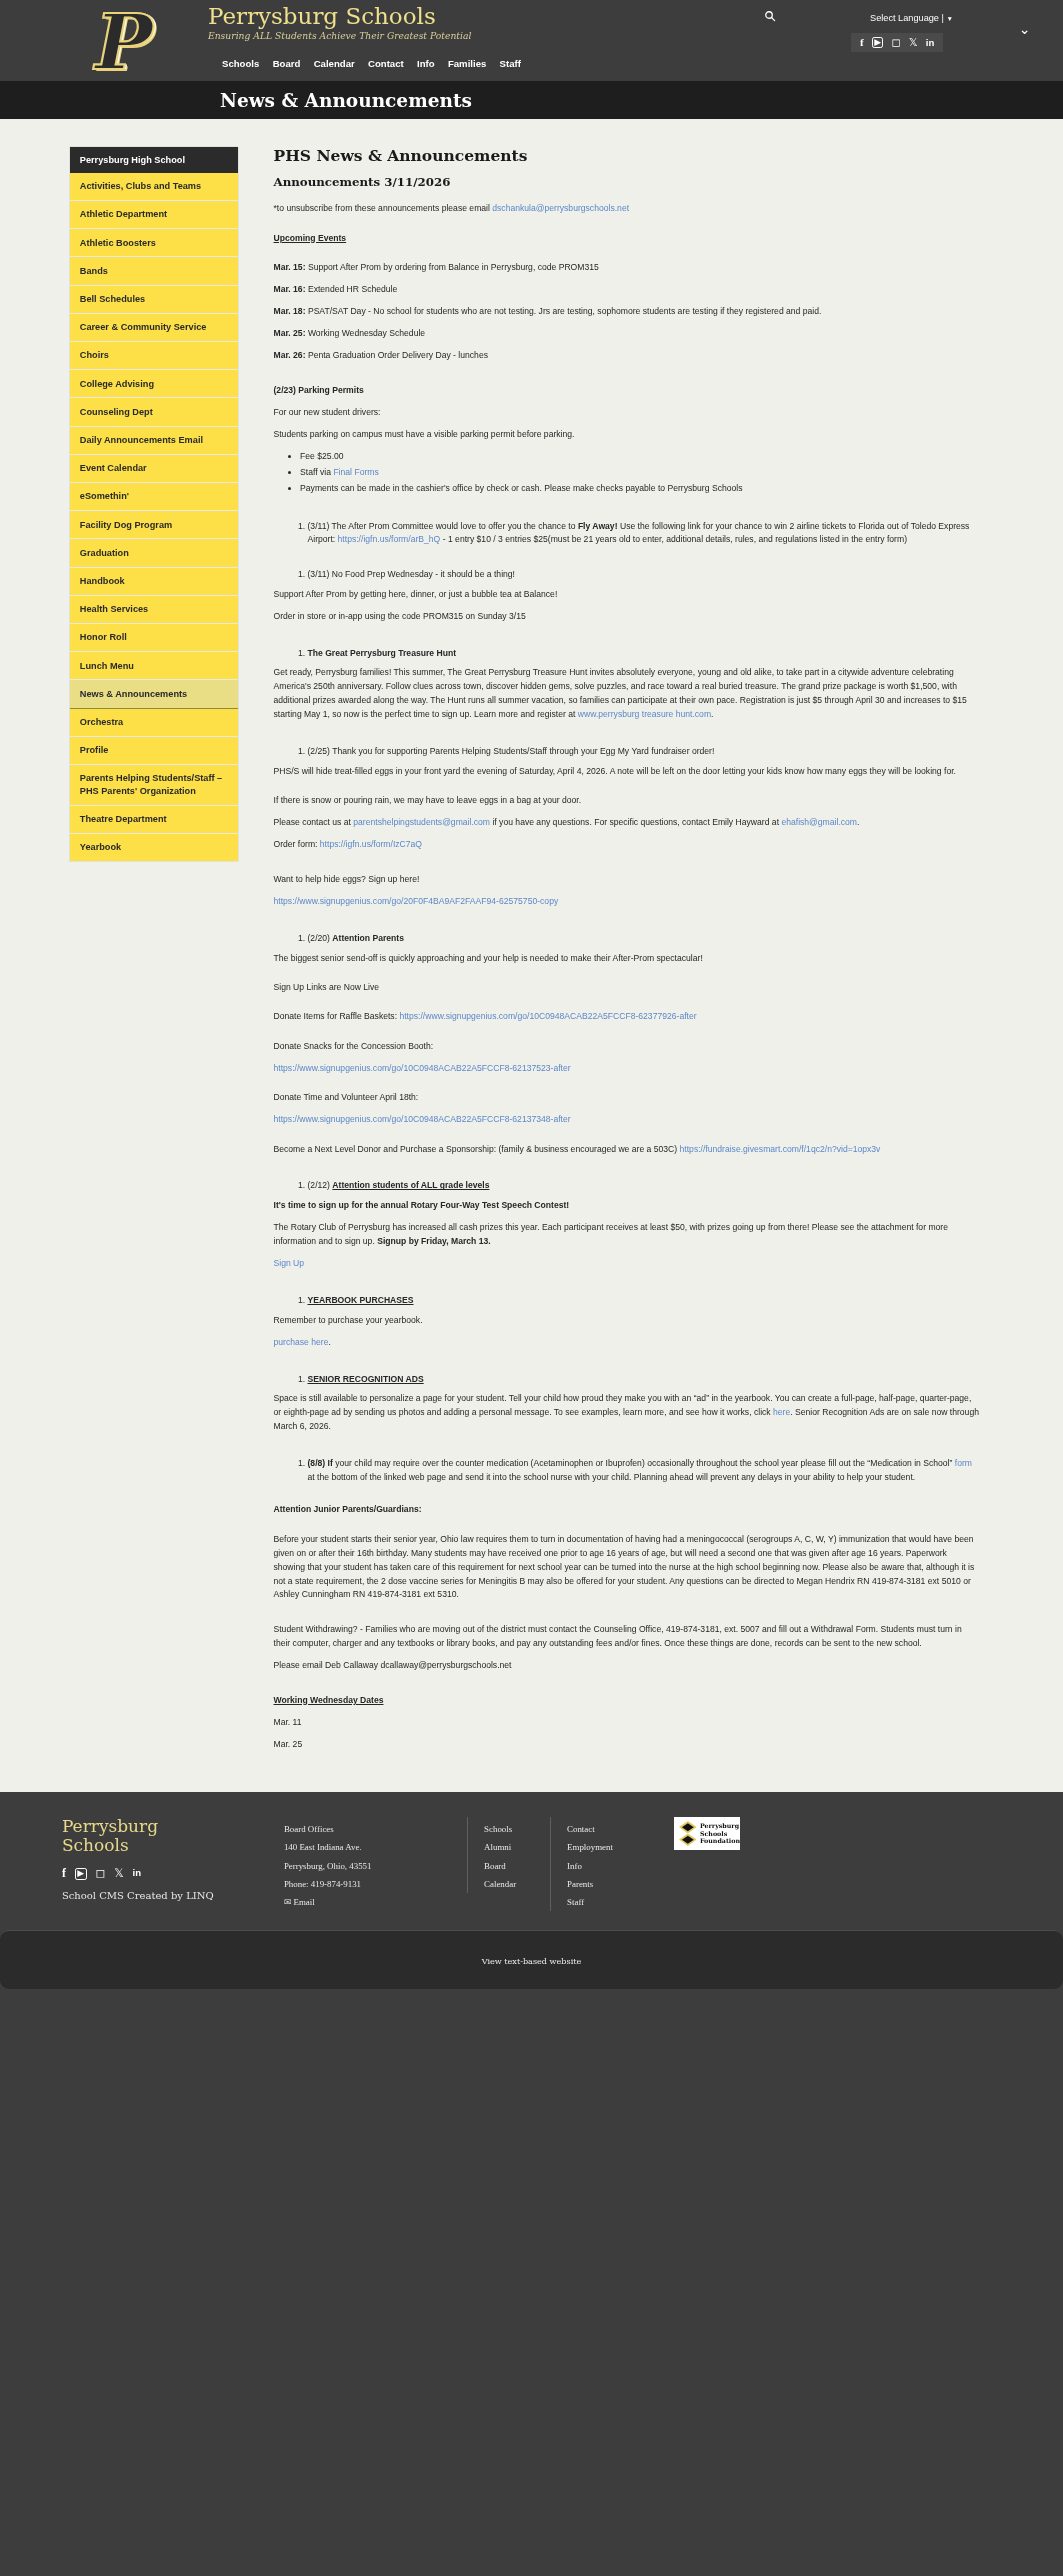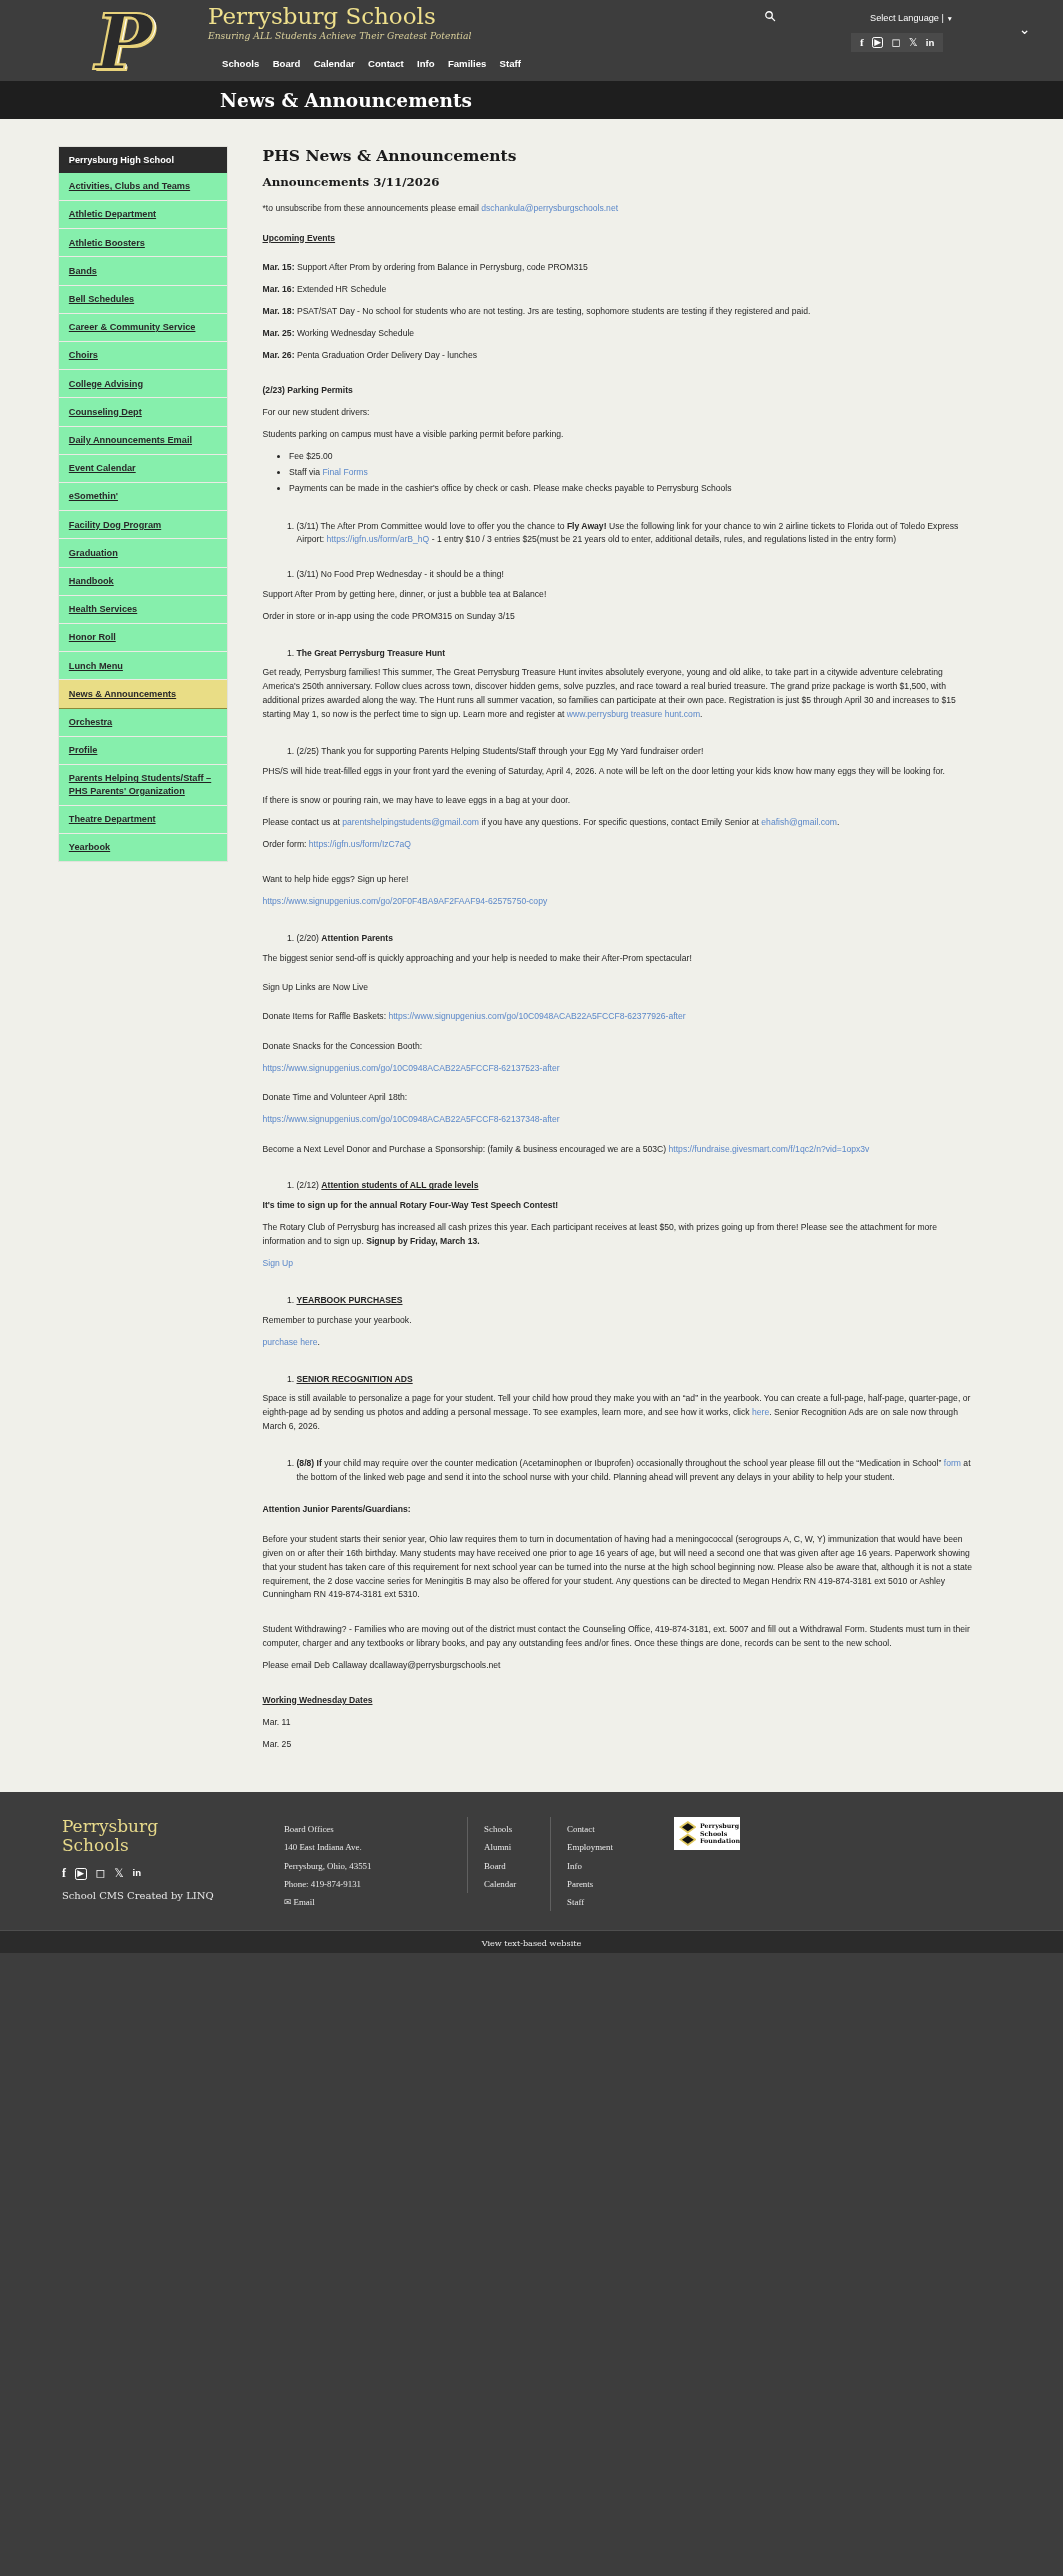--- a/index.html
+++ b/index.html
@@ -125,24 +125,23 @@
     width:954px;
     margin:0 auto;
     display:flex;
     align-items:flex-start;
   }
 
   
   .sidebar {
     width:170px;
     flex:0 0 170px;
-    background:#86efac;
+    background:#fde047;
     border:0.7px solid #e2e2dc;
-    margin-left:3px;
-    text-decoration:underline;
+    margin-left:14px;
   }
   .side-head {
     background:#2b2b2b;
     color:#fff;
     font-size:9.2px;
     font-weight:bold;
     padding:8.1px 10.3px;
   }
   .side-item {
     padding:7.4px 10.3px;
@@ -264,22 +263,23 @@
   .f-found-text {
     font-family:"DejaVu Serif", serif;
     font-size:6.3px;
     color:#111;
     line-height:1.18;
     font-weight:bold;
   }
   .botbar {
     background:#2b2b2b;
     border-top:0.7px solid #4e4e4e;
-    padding:4px 0;
+    padding:22px 0;
     text-align:center;
+    border-radius:9px;
   }
   .botbar a {
     font-family:"DejaVu Serif", serif;
     color:#ededed;
     font-size:8.1px;
     text-decoration:none;
   }
 </style>
 </head>
 <body>
@@ -421,21 +421,21 @@
 
     <div class="spacer-md"></div>
 
     <ol class="num">
       <li>(2/25) Thank you for supporting Parents Helping Students/Staff through your Egg My Yard fundraiser order!</li>
     </ol>
     <p>PHS/S will hide treat-filled eggs in your front yard the evening of Saturday, April 4, 2026. A note will be left on the door letting your kids know how many eggs they will be looking for.</p>
     <div class="spacer-sm"></div>
     <p> If there is snow or pouring rain, we may have to leave eggs in a bag at your door.</p>
     <p>
-      <span>Please contact us at </span><a class="lnk" href="#">parentshelpingstudents@gmail.com</a><span> if you have any questions. For specific questions, contact Emily Senior at </span><a class="lnk" href="#">ehafish@gmail.com</a><span>.</span>
+      <span>Please contact us at </span><a class="lnk" href="#">parentshelpingstudents@gmail.com</a><span> if you have any questions. For specific questions, contact Emily Hayward at </span><a class="lnk" href="#">ehafish@gmail.com</a><span>.</span>
     </p>
     <p>
       <span>Order form:  </span><a class="lnk" href="#">https://igfn.us/form/IzC7aQ</a>
     </p>
 
     <div class="spacer-md"></div>
 
     <p>Want to help hide eggs? Sign up here!</p>
     <p><a class="lnk" href="#">https://www.signupgenius.com/go/20F0F4BA9AF2FAAF94-62575750-copy</a></p>
 

